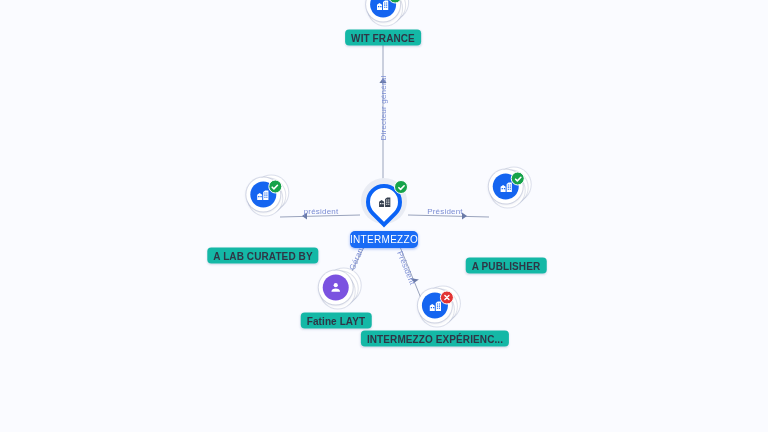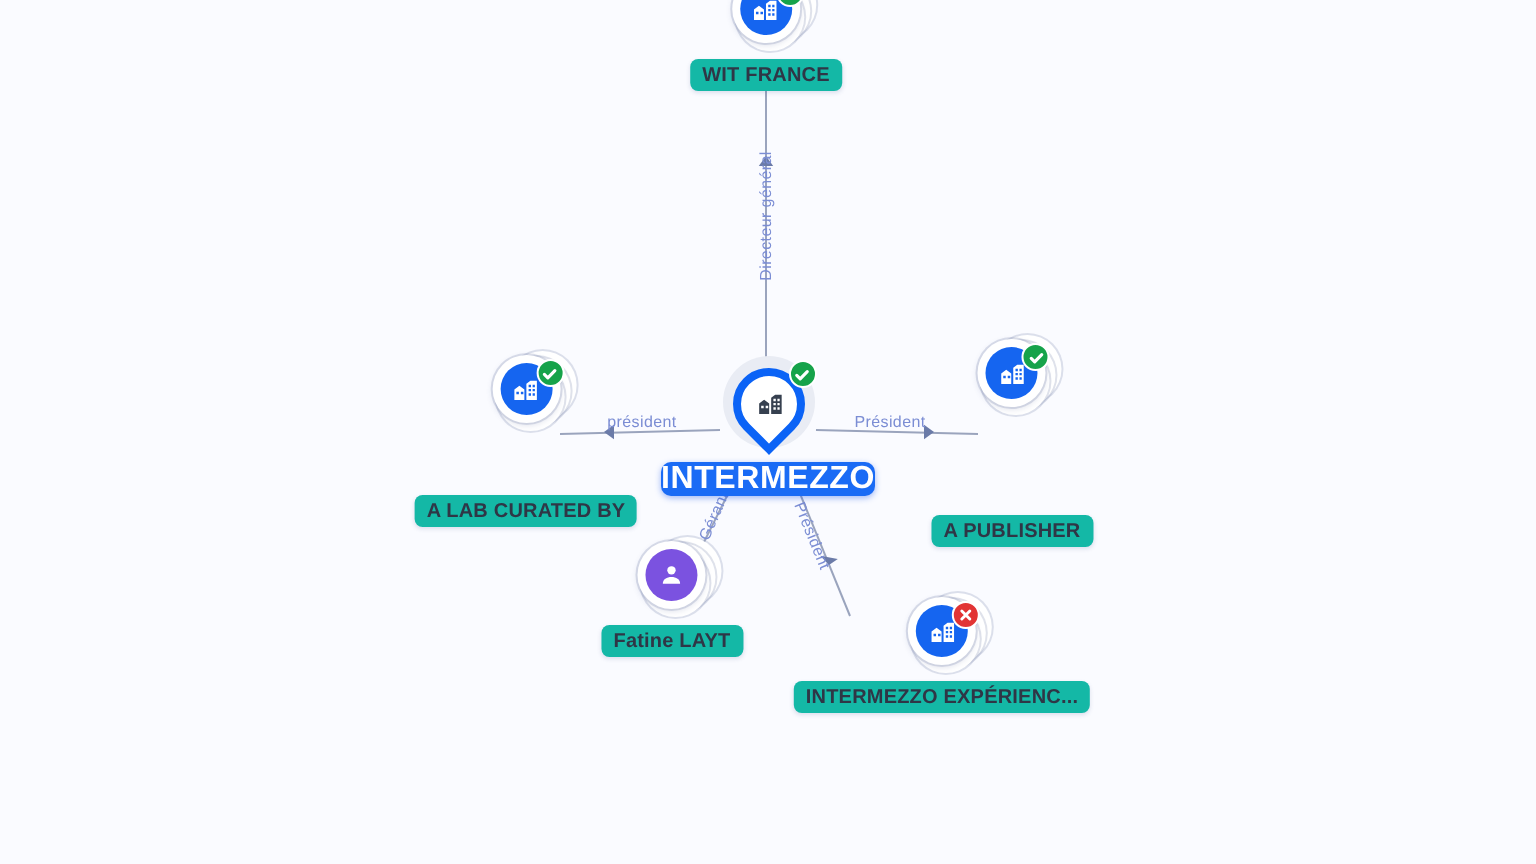--- a/index.html
+++ b/index.html
@@ -137,22 +137,22 @@
     border-radius: 4px;
     padding: 1.5px 6px;
     white-space: nowrap;
     box-shadow: 0 1px 2px rgba(60,80,140,.16);
     letter-spacing: .1px;
     font-weight: bold;
   }
   .label.selected {
     background: #1a6bf5;
     color: #ffffff;
-    font-weight: bold;
-    font-size: 16px;
+    font-weight: normal;
+    font-size: 10px;
     letter-spacing: .3px;
     padding: 2px 0;
     border-radius: 5px;
     box-shadow: 0 1px 3px rgba(20,80,230,.40);
   }
 
   
   .edge-label {
     position: absolute;
     font-size: 8px;
@@ -275,21 +275,21 @@
             <div class="inner purple">
               <svg width="14" height="14" viewBox="0 0 24 24" aria-hidden="true">
                 <circle cx="12" cy="8" r="3.6" fill="#ffffff"></circle>
                 <path fill="#ffffff" d="M4.6 19.4c0-3.6 3.4-5.6 7.4-5.6s7.4 2 7.4 5.6z"></path>
               </svg>
             </div>
           </div>
         </div>
         <div class="label">Fatine LAYT</div>
       </div>
-      <div class="node" style="left: 435px; top: 325px; margin-left: 36px;">
+      <div class="node" style="left: 435px; top: 315px;">
         <div class="node-glyph-wrap">
           <div class="deck d1"></div>
           <div class="deck d2"></div>
           <div class="deck d3"></div>
           <div class="circle">
             <div class="inner">
               <svg width="15" height="15" viewBox="0 0 24 24" aria-hidden="true">
                 <path fill="#ffffff" d="M3 20h8v-8.5L7 8.6 3 11.5V20zm1.6-6.6h2v2h-2v-2zm3.6 0h2v2h-2v-2zM12.6 20H21V4.6h-5.2L12.6 7v13zm1.8-12.2h1.9v1.9h-1.9V7.8zm3.2 0h1.8v1.9h-1.8V7.8zm-3.2 3.4h1.9V13h-1.9v-1.8zm3.2 0h1.8V13h-1.8v-1.8zm-3.2 3.4h1.9v1.9h-1.9v-1.9zm3.2 0h1.8v1.9h-1.8v-1.9z"></path>
               </svg>
             </div>

